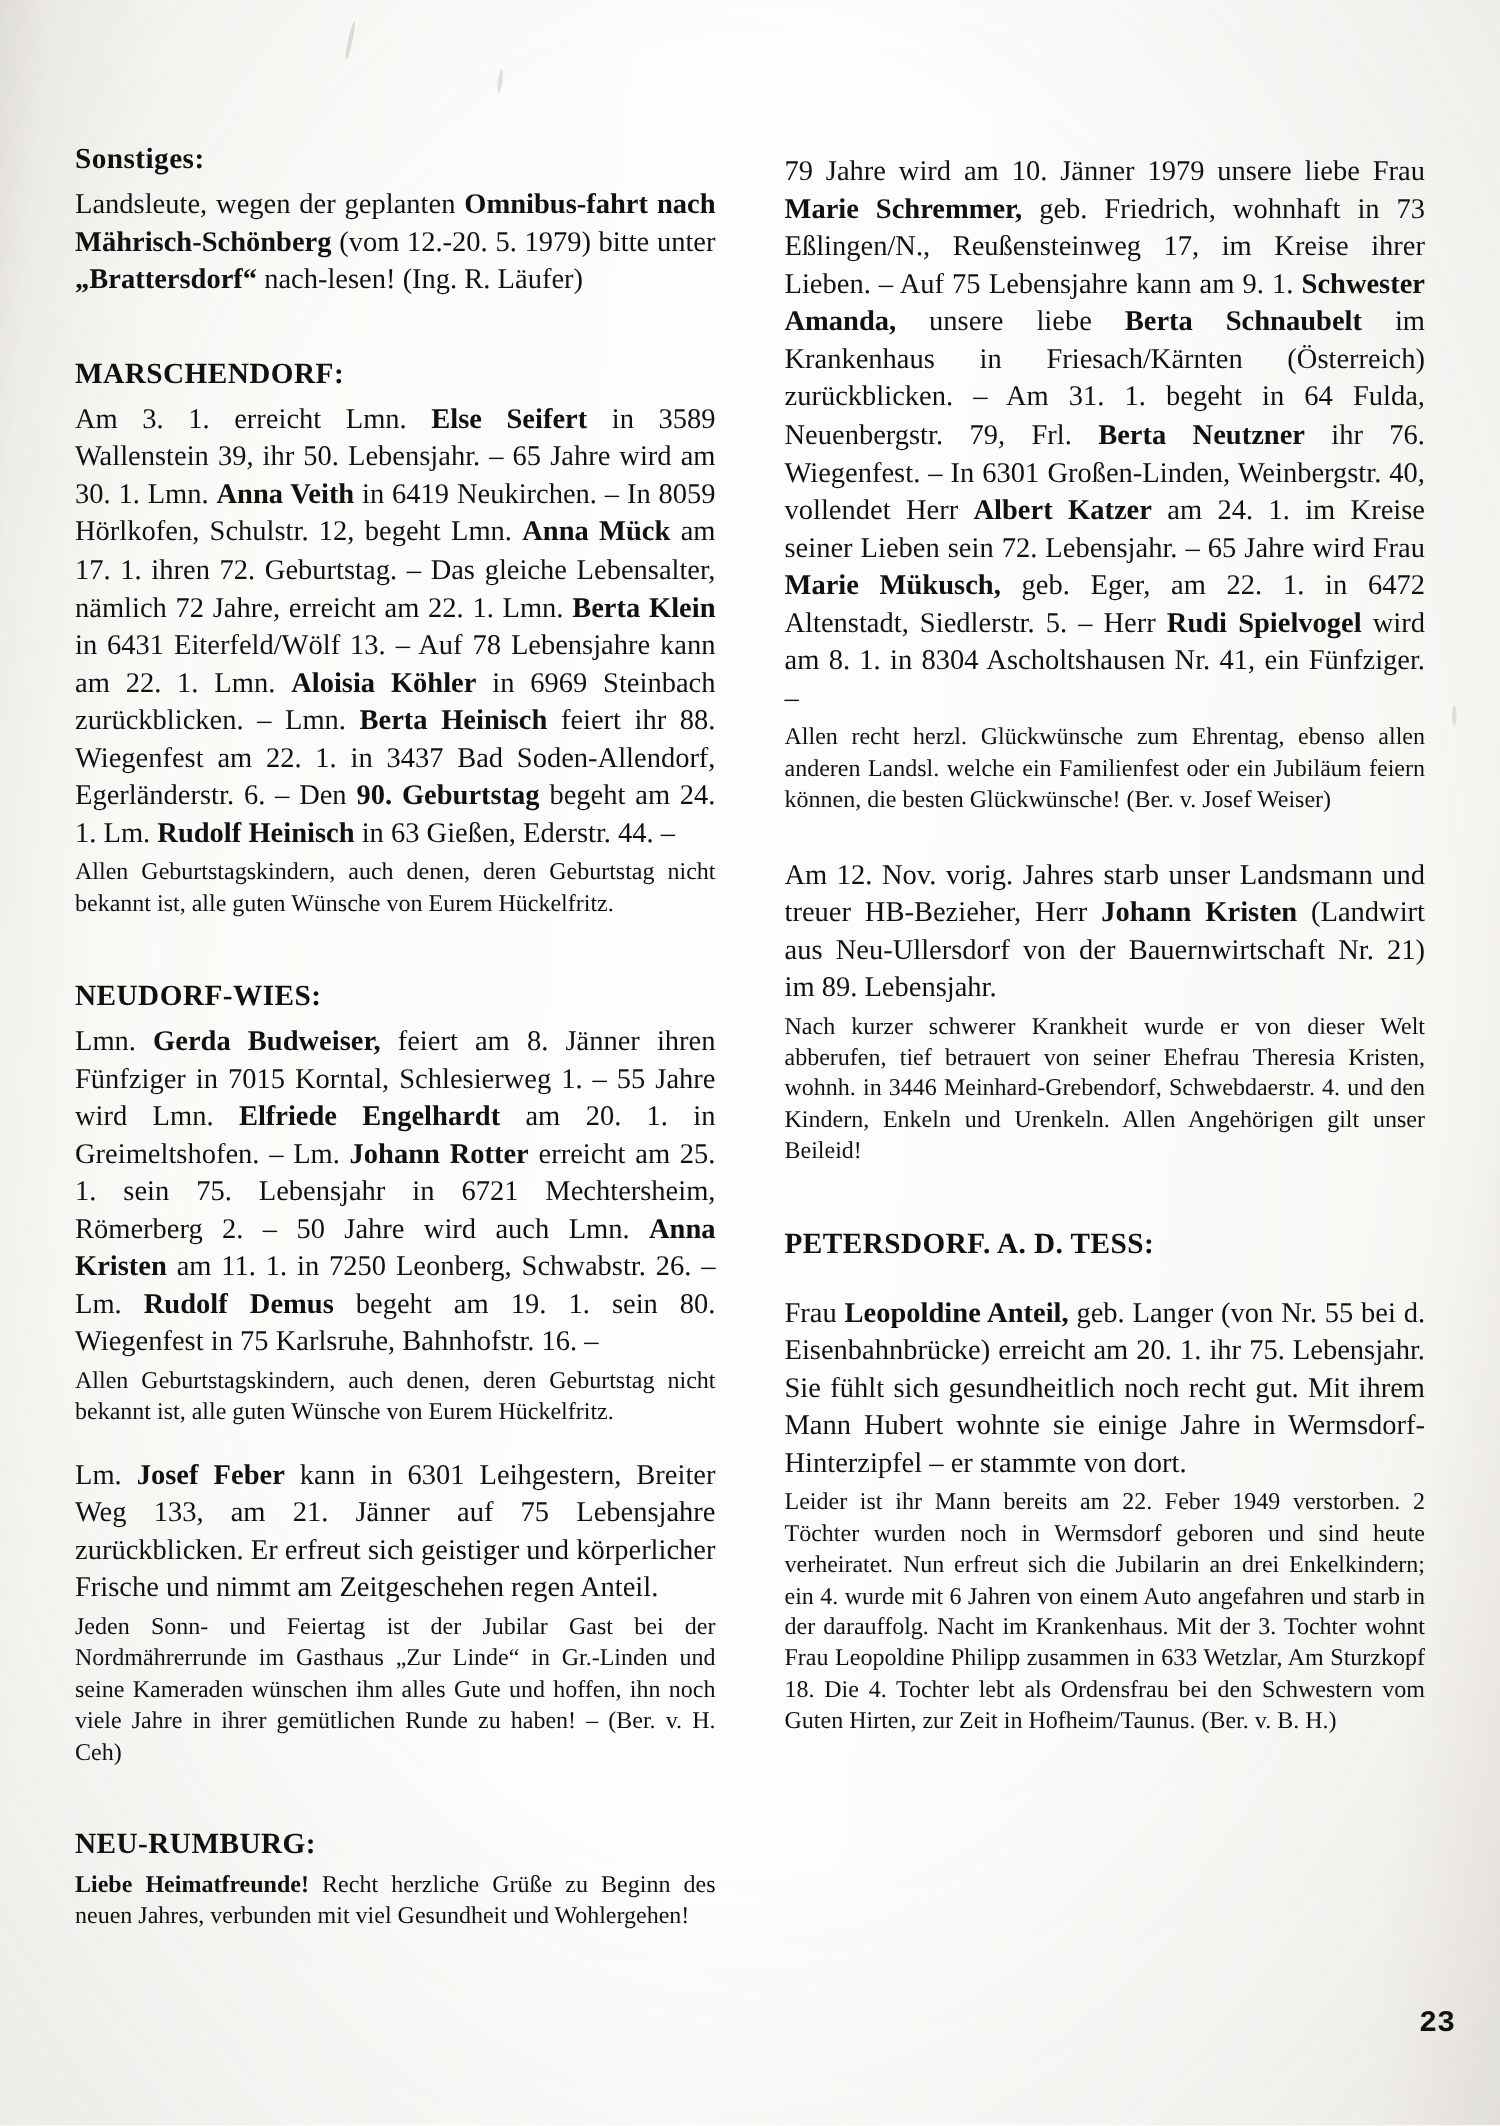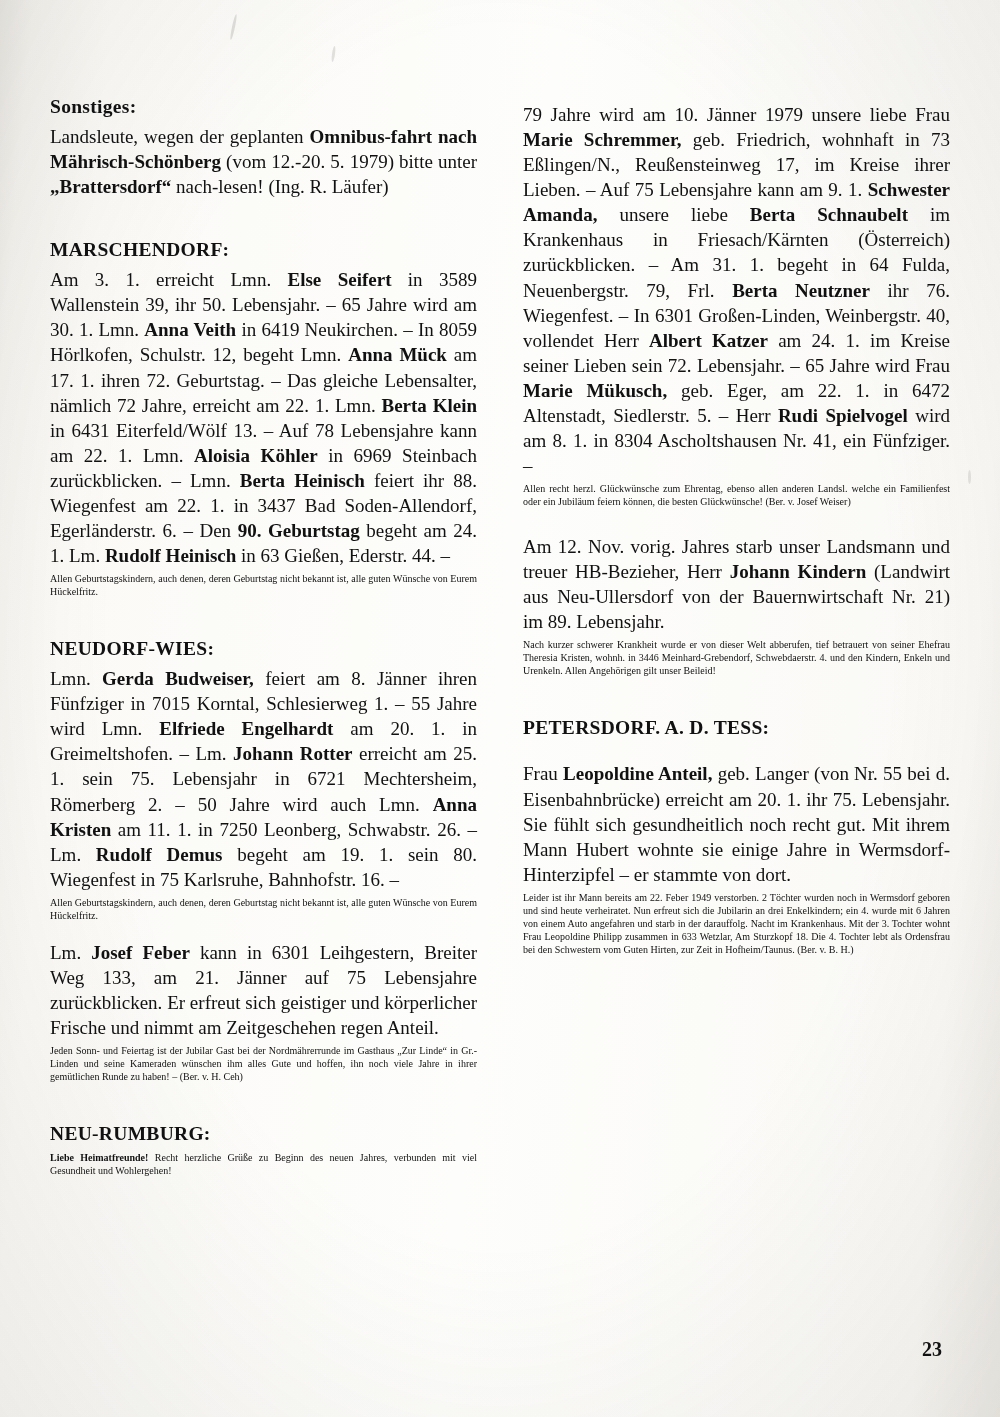--- a/index.html
+++ b/index.html
@@ -62,40 +62,40 @@
   .body-lg {
     font-size: 19px;
     line-height: 1.32;
     text-align: justify;
     text-justify: inter-word;
     margin-bottom: 2px;
     -webkit-hyphens: manual;
     hyphens: manual;
   }
   .body-sm {
-    font-size: 10px;
+    font-size: 16px;
     line-height: 1.30;
     text-align: justify;
     text-justify: inter-word;
     margin-top: 4px;
     margin-bottom: 2px;
     font-family: Liberation Serif, serif;
   }
   b, strong { font-weight: bold; }
 
   .gap-s { height: 10px; }
   .gap-m { height: 18px; }
 
   .pagenum {
     position: absolute;
-    right: 58px;
+    right: 30px;
     bottom: 56px;
     font-size: 20px;
     font-weight: bold;
-    font-family: Liberation Serif, serif;
+    font-family: Liberation Mono, monospace;
   }
   .speck {
     position: absolute;
     background: rgba(90,85,78,0.35);
     border-radius: 50%;
   }
 </style>
 </head>
 <body>
 
@@ -133,21 +133,21 @@
 
     </div>
 
     <div class="col right">
 
       <p class="body-lg">79 Jahre wird am 10. Jänner 1979 unsere liebe Frau <b>Marie Schremmer,</b> geb. Friedrich, wohnhaft in 73 Eßlingen/N., Reußensteinweg 17, im Kreise ihrer Lieben. – Auf 75 Lebensjahre kann am 9. 1. <b>Schwester Amanda,</b> unsere liebe <b>Berta Schnaubelt</b> im Krankenhaus in Friesach/Kärnten (Österreich) zurückblicken. – Am 31. 1. begeht in 64 Fulda, Neuenbergstr. 79, Frl. <b>Berta Neutzner</b> ihr 76. Wiegenfest. – In 6301 Großen-Linden, Weinbergstr. 40, vollendet Herr <b>Albert Katzer</b> am 24. 1. im Kreise seiner Lieben sein 72. Lebensjahr. – 65 Jahre wird Frau <b>Marie Mükusch,</b> geb. Eger, am 22. 1. in 6472 Altenstadt, Siedlerstr. 5. – Herr <b>Rudi Spielvogel</b> wird am 8. 1. in 8304 Ascholtshausen Nr. 41, ein Fünfziger. –</p>
       <p class="body-sm">Allen recht herzl. Glückwünsche zum Ehrentag, ebenso allen anderen Landsl. welche ein Familienfest oder ein Jubiläum feiern können, die besten Glückwünsche! (Ber. v. Josef Weiser)</p>
 
       <div class="gap-m"></div>
 
-      <p class="body-lg">Am 12. Nov. vorig. Jahres starb unser Landsmann und treuer HB-Bezieher, Herr <b>Johann Kindern</b> (Landwirt aus Neu-Ullersdorf von der Bauernwirtschaft Nr. 21) im 89. Lebensjahr.</p>
+      <p class="body-lg">Am 12. Nov. vorig. Jahres starb unser Landsmann und treuer HB-Bezieher, Herr <b>Johann Kristen</b> (Landwirt aus Neu-Ullersdorf von der Bauernwirtschaft Nr. 21) im 89. Lebensjahr.</p>
       <p class="body-sm">Nach kurzer schwerer Krankheit wurde er von dieser Welt abberufen, tief betrauert von seiner Ehefrau Theresia Kristen, wohnh. in 3446 Meinhard-Grebendorf, Schwebdaerstr. 4. und den Kindern, Enkeln und Urenkeln. Allen Angehörigen gilt unser Beileid!</p>
 
       <div class="gap-m"></div>
 
       <p class="head">PETERSDORF. A. D. TESS:</p>
 
       <div class="gap-s"></div>
 
       <p class="body-lg">Frau <b>Leopoldine Anteil,</b> geb. Langer (von Nr. 55 bei d. Eisenbahnbrücke) erreicht am 20. 1. ihr 75. Lebensjahr. Sie fühlt sich gesundheitlich noch recht gut. Mit ihrem Mann Hubert wohnte sie einige Jahre in Wermsdorf-Hinterzipfel – er stammte von dort.</p>
       <p class="body-sm">Leider ist ihr Mann bereits am 22. Feber 1949 verstorben. 2 Töchter wurden noch in Wermsdorf geboren und sind heute verheiratet. Nun erfreut sich die Jubilarin an drei Enkelkindern; ein 4. wurde mit 6 Jahren von einem Auto angefahren und starb in der darauffolg. Nacht im Krankenhaus. Mit der 3. Tochter wohnt Frau Leopoldine Philipp zusammen in 633 Wetzlar, Am Sturzkopf 18. Die 4. Tochter lebt als Ordensfrau bei den Schwestern vom Guten Hirten, zur Zeit in Hofheim/Taunus. (Ber. v. B. H.)</p>

